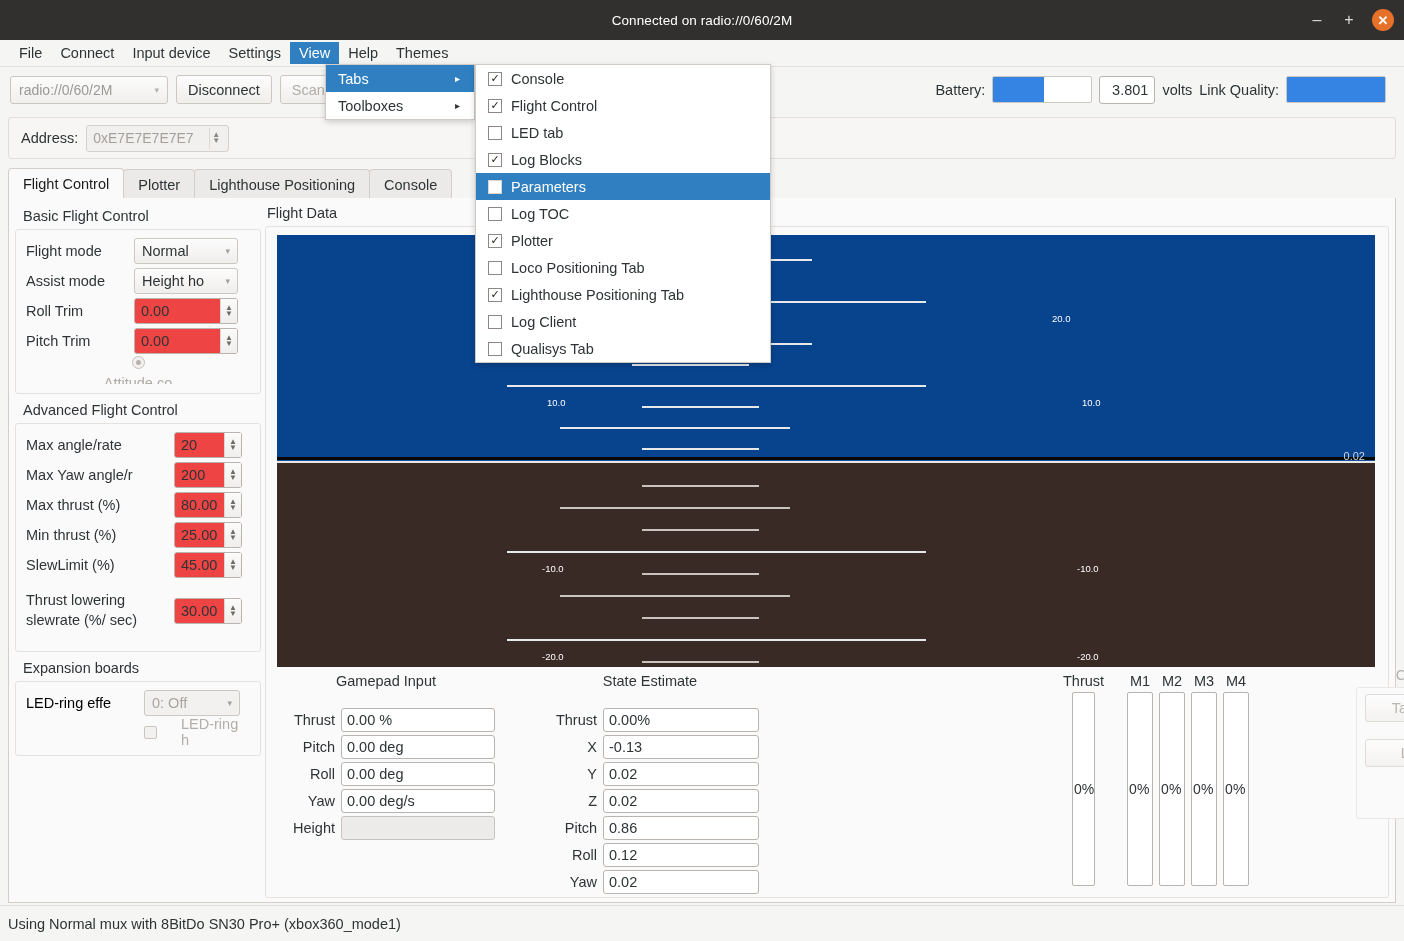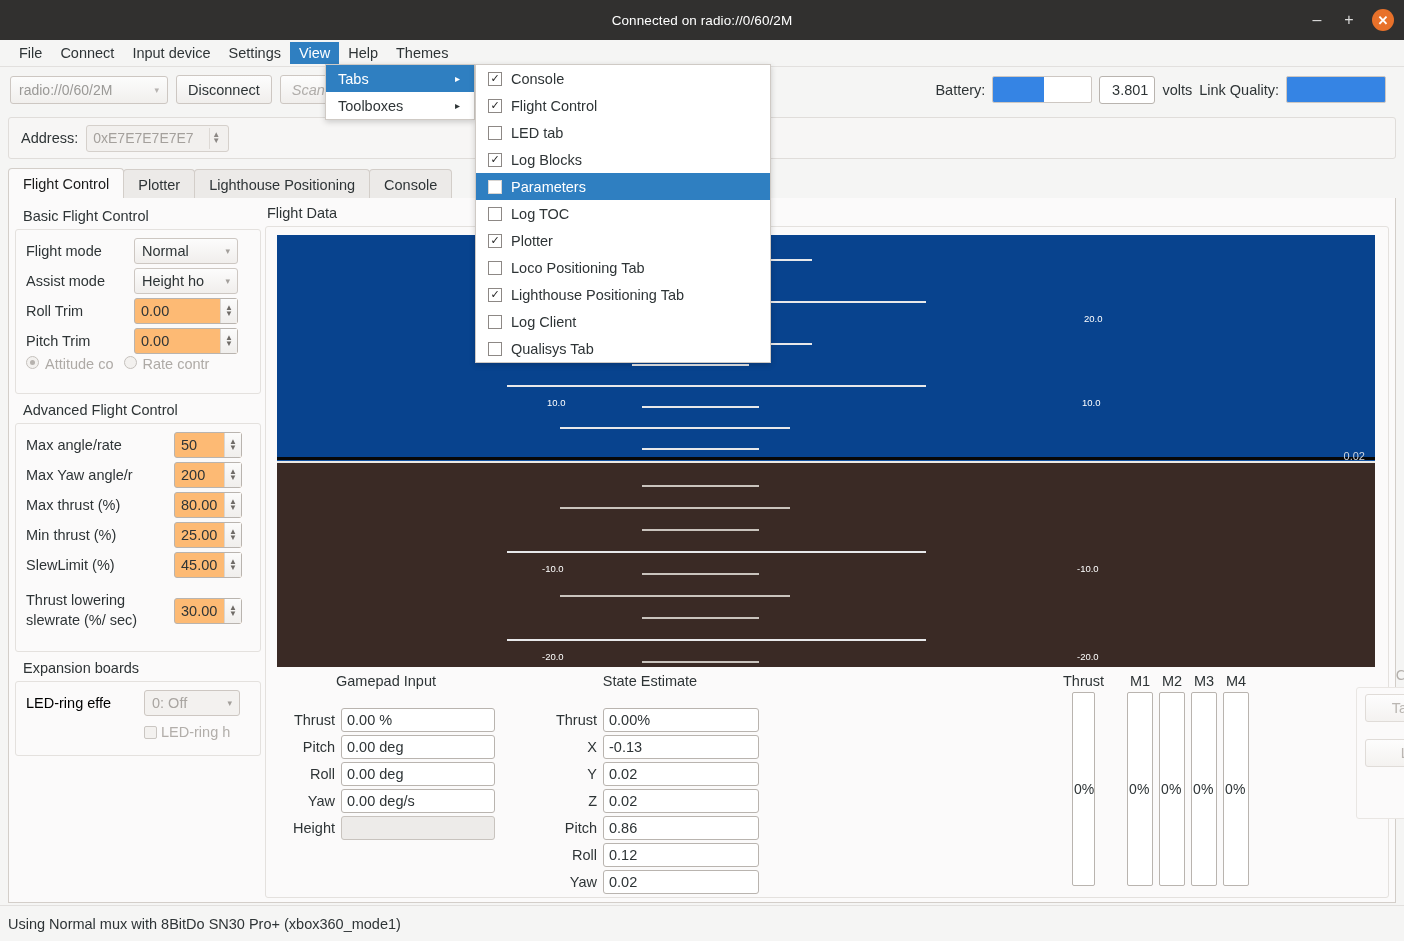--- a/index.html
+++ b/index.html
@@ -47,21 +47,21 @@
     background:linear-gradient(#fcfcfc,#f1efed);
     display:flex;align-items:center;padding:8px 8px;color:#9a9996;font-size:14px;
   }
   .combo .arrow { margin-left:auto; font-size:9px; color:#b6b3b0; }
   .btn {
     height:29px;border:1px solid #cdc7c2;border-radius:3px;
     background:linear-gradient(#fdfdfd,#f0eeec);
     display:flex;align-items:center;justify-content:center;padding:0 11px;
     font-size:14.5px;color:#2e3436; margin-left:8px;
   }
-  .btn.disabled { color:#b0adaa;font-style:italic; }
+  .btn.disabled { color:#b0adaa; }
   .tb-right { margin-left:auto; display:flex; align-items:center; gap:7px; padding-right:8px;}
   .lbl { font-size:14.5px; color:#2e3436; }
   .battery-bar {
     width:100px;height:27px;border:1px solid #cdc7c2;border-radius:2px;background:#ffffff;
     overflow:hidden;
   }
   .battery-fill { height:100%; background:#3584e4; }
   .volts-box {
     width:56px;height:28px;border:1px solid #b9b4af;border-radius:3px;background:#ffffff;
     display:flex;align-items:center;justify-content:flex-end;padding-right:6px;font-size:14.5px;
@@ -106,33 +106,33 @@
   .frow { display:flex; align-items:center; height:30px; }
   .frow .fl { font-size:14.5px; color:#2e3436; }
   .sel-box {
     height:26px;border:1px solid #cdc7c2;border-radius:3px;
     background:linear-gradient(#fcfcfc,#f0eeec);
     display:flex;align-items:center;padding:0 7px;font-size:14.5px;overflow:hidden;white-space:nowrap;
   }
   .sel-box.dis { color:#a9a5a1; background:#f3f1ef; }
   .sel-box .caret { margin-left:auto; font-size:9px; color:#a39f9b; padding-left:6px;}
   .spinbox {
-    height:26px;border:1px solid #b9b4af;border-radius:3px;background:#fdba74;
+    height:26px;border:1px solid #b9b4af;border-radius:3px;background:#ef4444;
     display:flex;align-items:center;padding:0 0 0 6px;font-size:14.5px;
   }
   .spinbox .v { flex:1; }
   .spinbox .sp {
     width:17px;height:24px;border-left:1px solid #dad6d2;background:linear-gradient(#fbfbfb,#f0eeec);
     display:flex;flex-direction:column;align-items:center;justify-content:center;line-height:0.75;
     font-size:8px;color:#6f6b67;
   }
-  .radio-row { display:flex; align-items:flex-start; height:28px; color:#aeaaa6; font-size:14.5px; gap:6px; overflow:hidden; white-space:nowrap;}
+  .radio-row { display:flex; align-items:center; height:28px; color:#aeaaa6; font-size:14.5px; gap:6px; overflow:hidden; white-space:nowrap;flex-direction:column;}
   .rdo { width:13px;height:13px;border:1px solid #c4c0bc;border-radius:50%;background:#f3f1ef;position:relative;flex:none;}
   .rdo.on::after{content:"";position:absolute;left:3px;top:3px;width:5px;height:5px;border-radius:50%;background:#b6b2ae;}
-  .chk-dis { display:flex;align-items:center;gap:4px;color:#b2aeaa;font-size:14.5px;height:28px;padding-left:18px;}
+  .chk-dis { display:flex;align-items:center;gap:24px;color:#b2aeaa;font-size:14.5px;height:28px;padding-left:18px;}
   .chk-sq { width:13px;height:13px;border:1px solid #cac6c2;border-radius:2px;background:#f3f1ef;flex:none;}
 
   
   .rightcol { position:absolute; left:256px; top:4px; width:1124px; height:694px; }
   .fd-title { font-size:14.5px; padding:3px 0 5px 2px; }
   .fd-box { border:1px solid #e4e1de; border-radius:3px; background:#fbfafa; width:1124px; height:672px; position:relative; }
 
   .horizon { position:absolute; left:11px; top:8px; width:1098px; height:432px; overflow:hidden; background:#08438e;}
   .sky { position:absolute; left:0; top:0; width:100%; height:222px; background:#08438e;}
   .ground { position:absolute; left:0; top:228px; width:100%; height:204px; background:#3a2a25;}
@@ -304,21 +304,21 @@
           <span class="rdo" style="margin-left:4px"></span>
           <span>Rate contr</span>
         </div>
       </div>
 
       <div class="grp-title" style="padding-top:8px">Advanced Flight Control</div>
       <div class="grp-box">
         <div class="frow">
           <div class="fl" style="width:148px">Max angle/rate</div>
           <div class="spinbox" style="width:68px">
-            <span class="v">50</span>
+            <span class="v">20</span>
             <span class="sp">
                 <span>▲</span>
                 <span>▼</span>
               </span>
           </div>
         </div>
         <div class="frow">
           <div class="fl" style="width:148px;overflow:hidden;white-space:nowrap">Max Yaw angle/r</div>
           <div class="spinbox" style="width:68px">
             <span class="v">200</span>
@@ -416,21 +416,21 @@
           <div class="pl dim" style="left:365px; top:338px; width:117px;"></div>
           <div class="pl dim" style="left:283px; top:360px; width:230px;"></div>
           <div class="pl dim" style="left:365px; top:382px; width:117px;"></div>
           <div class="pl" style="left:230px; top:404px; width:419px;"></div>
           <div class="pl dim" style="left:365px; top:426px; width:117px;"></div>
 
           <div class="pnum" style="left:270px; top:162px;">10.0</div>
           <div class="pnum" style="left:265px; top:328px;">-10.0</div>
           <div class="pnum" style="left:265px; top:416px;">-20.0</div>
 
-          <div class="pnum" style="left:807px; top:78px;">20.0</div>
+          <div class="pnum" style="left:775px; top:78px;">20.0</div>
           <div class="pnum" style="left:805px; top:162px;">10.0</div>
           <div class="pnum" style="left:800px; top:328px;">-10.0</div>
           <div class="pnum" style="left:800px; top:416px;">-20.0</div>
 
           <div class="hnum" style="right:10px; top:215px;">0.02</div>
         </div>
 
         <div class="gp" style="left:11px;">
           <div class="panel-head" style="width:218px">Gamepad Input</div>
           <div class="irow">

